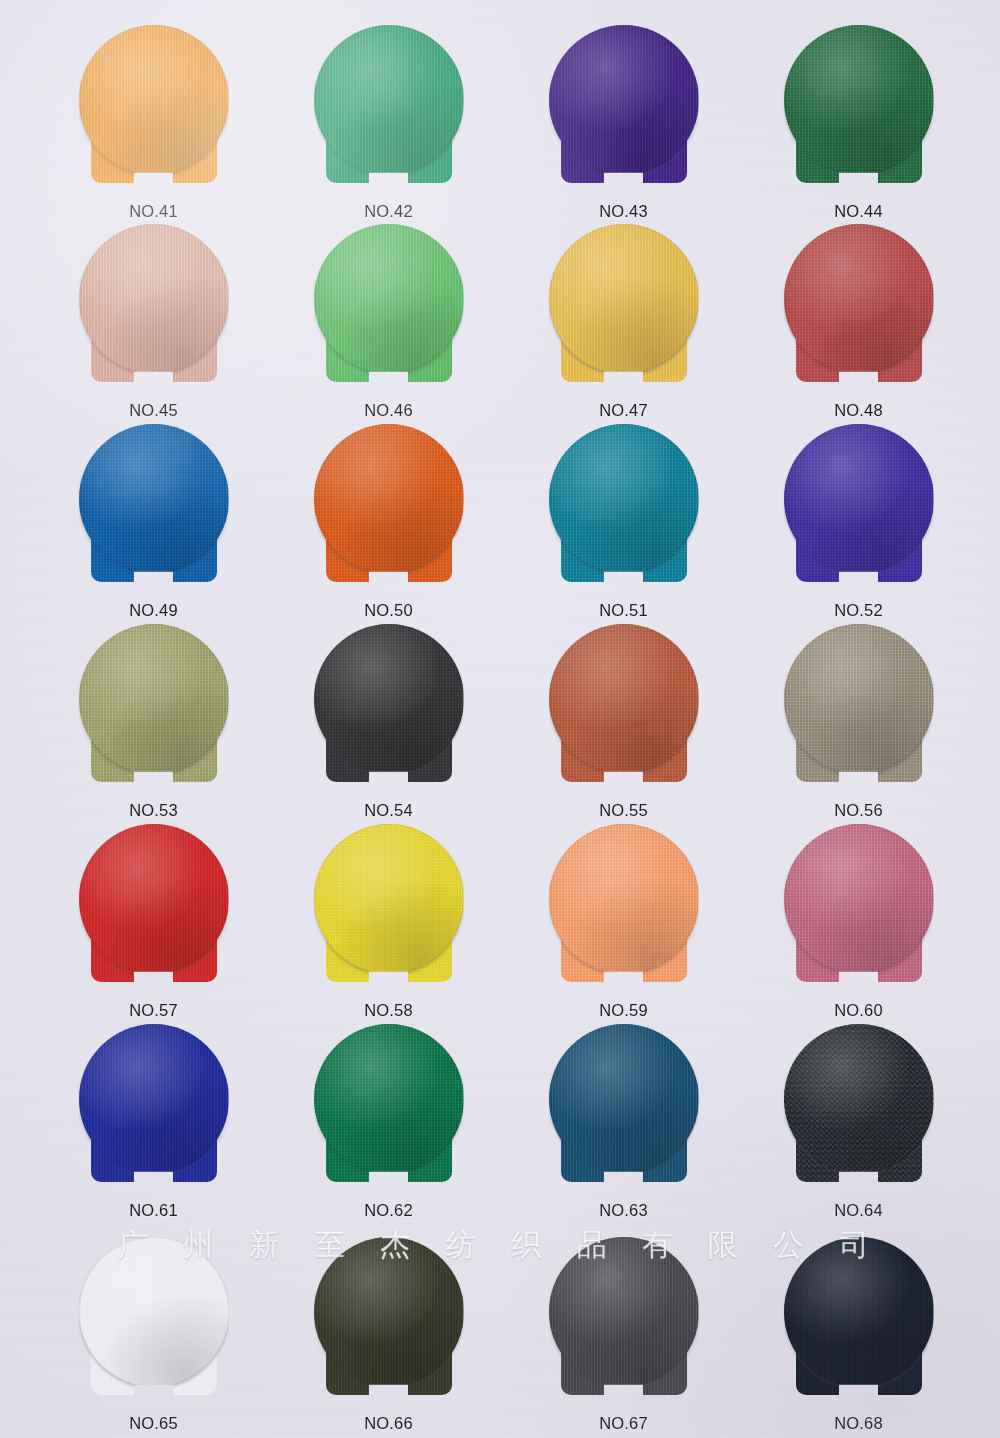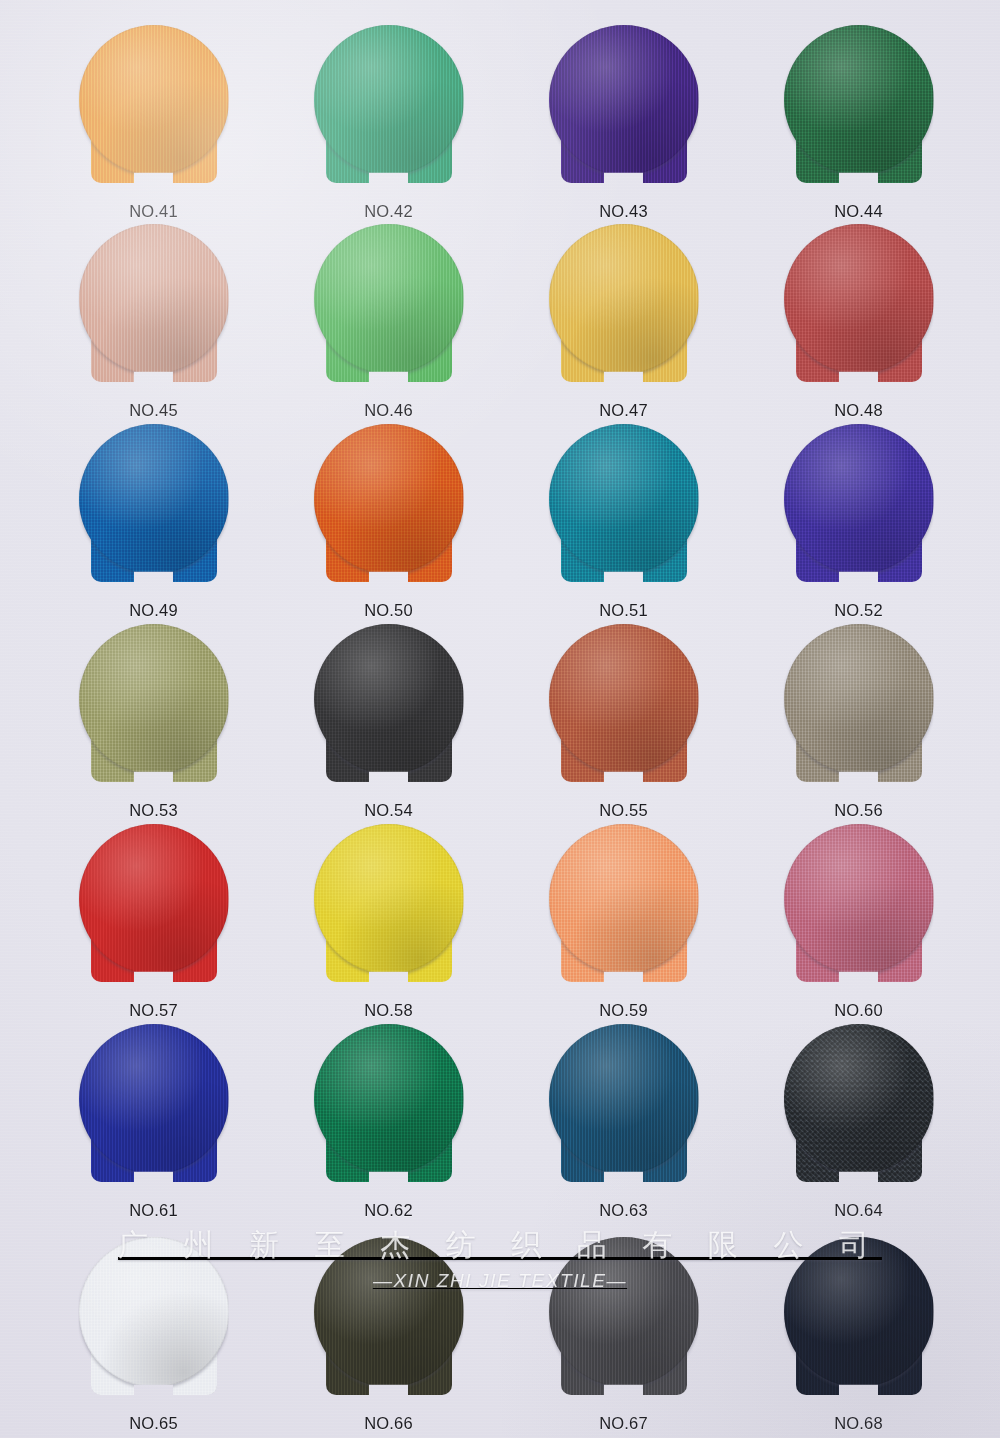--- a/index.html
+++ b/index.html
@@ -147,21 +147,20 @@
 
   
   #watermark {
     position: absolute;
     left: 0;
     right: 0;
     top: 1228px;
     text-align: center;
     pointer-events: none;
     user-select: none;
-    text-decoration: underline;
   }
   #wm-cn {
     font-size: 30px;
     letter-spacing: 13px;
     color: rgba(255,255,255,.80);
     font-family: "DejaVu Sans", "Liberation Sans", sans-serif;
     text-shadow: 0 1px 2px rgba(90,88,110,.30);
     white-space: nowrap;
     line-height: 1.1;
   }
@@ -575,16 +574,15 @@
           </div>
         </div>
         <div class="label">NO.68</div>
       </div>
     </div>
 
   <div id="sheen"></div>
 
   <div id="watermark">
     <div id="wm-cn">广 州 新 至 杰 纺 织 品 有 限 公 司</div>
-    <div id="wm-en">—XIN ZHI JIE TEXTILE—</div>
   </div>
 
 </div>
 
 </body></html>

